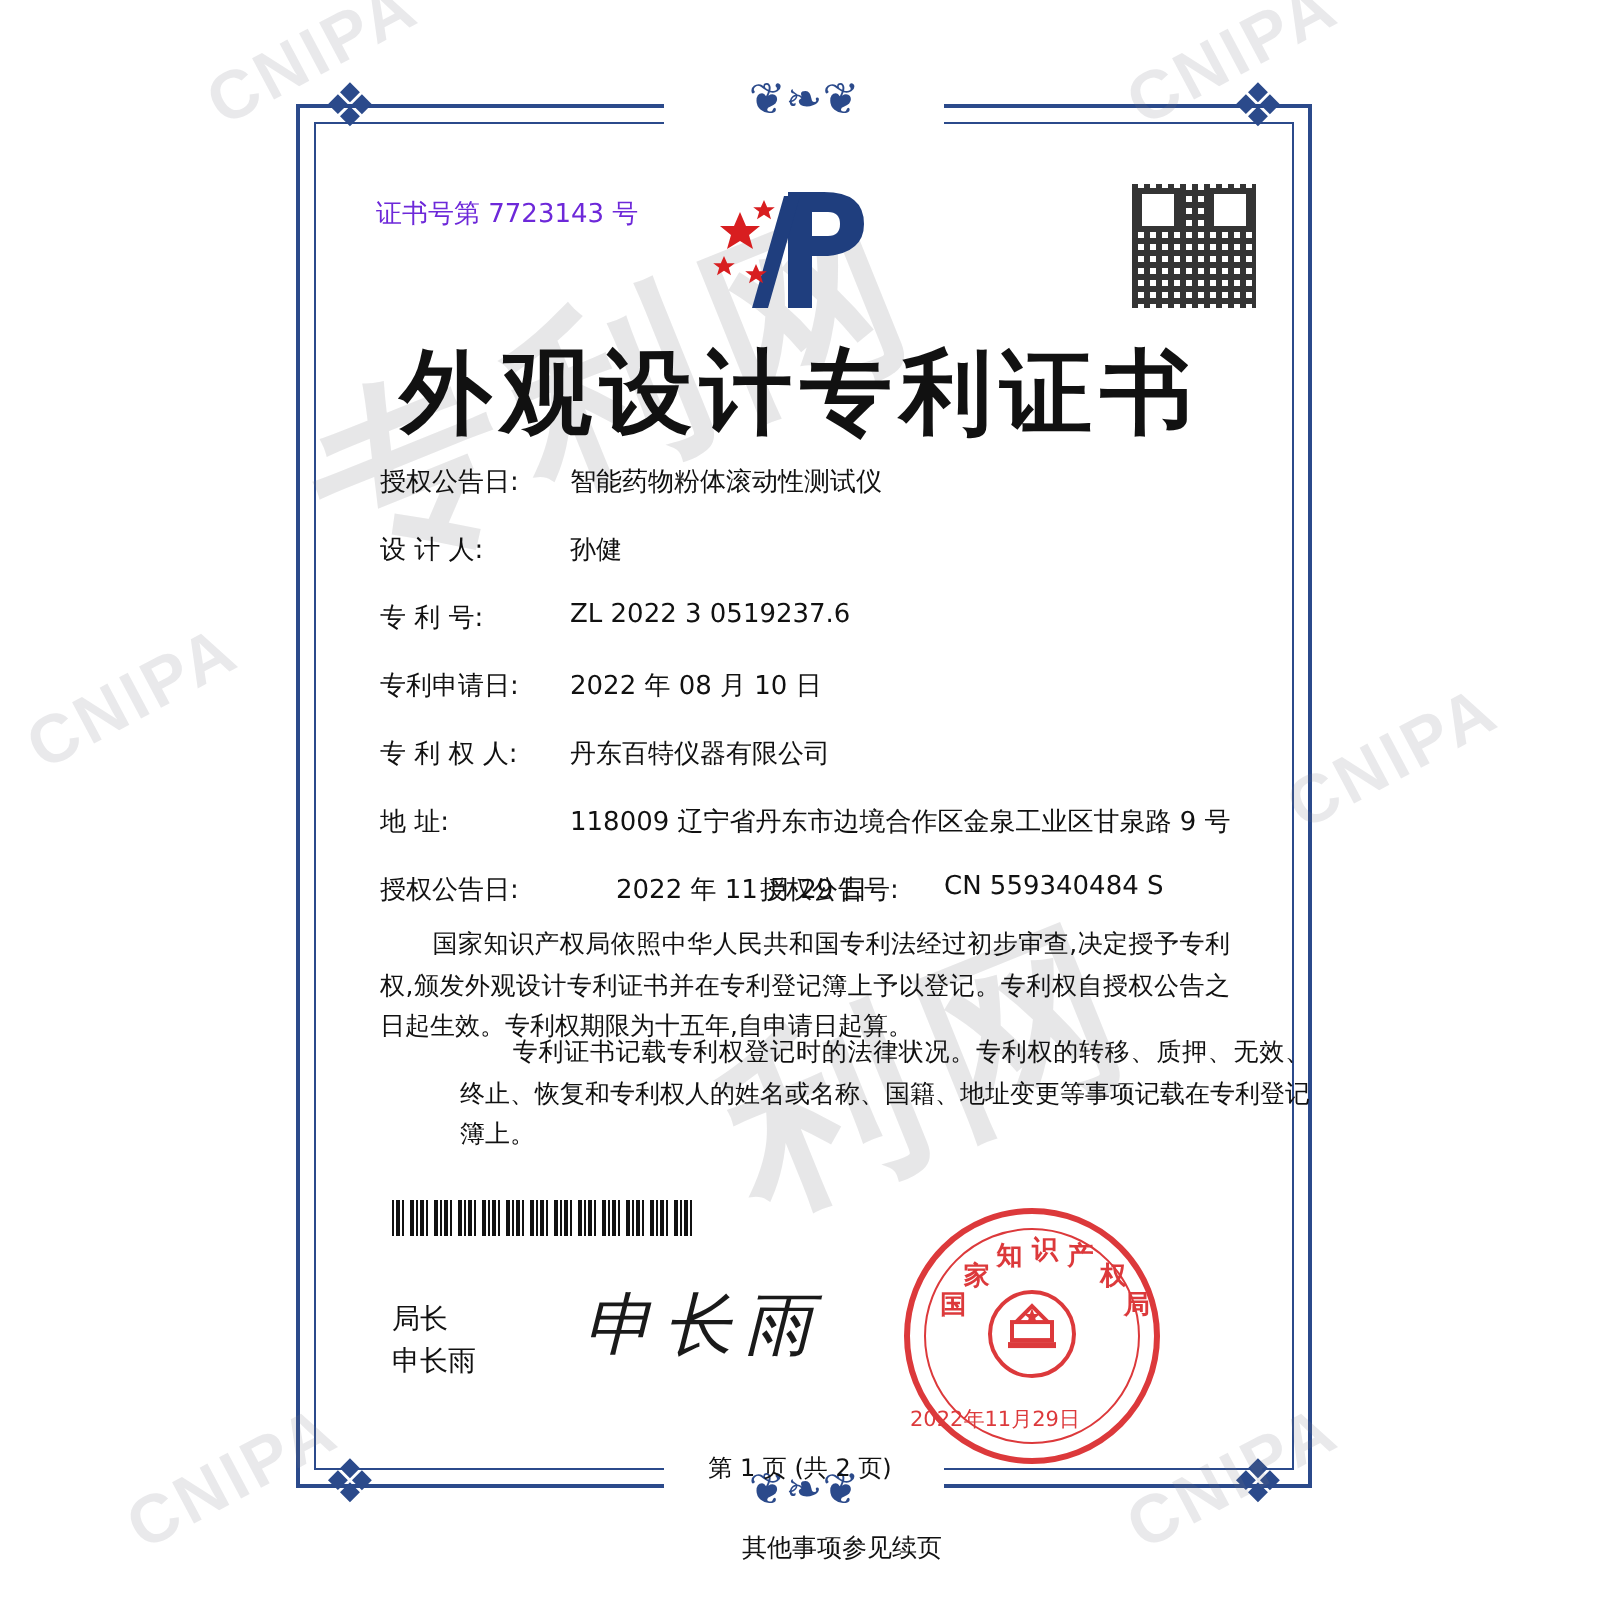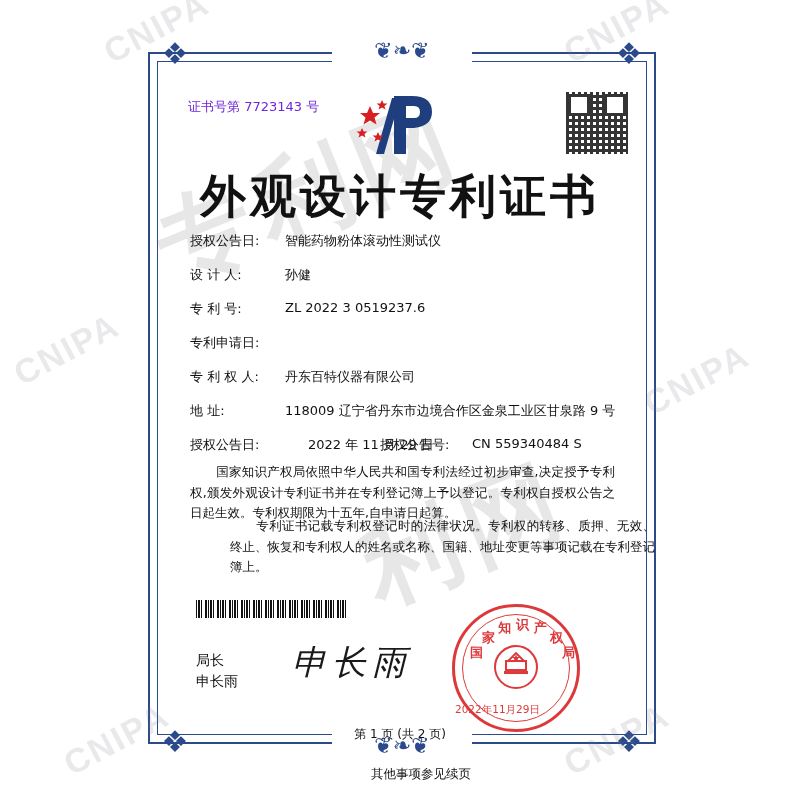--- a/index.html
+++ b/index.html
@@ -374,20 +374,21 @@
     <div class="field-row">
       <div class="field-label">设 计 人:</div>
       <div class="field-value">孙健</div>
     </div>
     <div class="field-row">
       <div class="field-label">专 利 号:</div>
       <div class="field-value">ZL 2022 3 0519237.6</div>
     </div>
     <div class="field-row">
       <div class="field-label">专利申请日:</div>
+      <div class="field-value">2022 年 08 月 10 日</div>
     </div>
     <div class="field-row">
       <div class="field-label">专 利 权 人:</div>
       <div class="field-value">丹东百特仪器有限公司</div>
     </div>
     <div class="field-row">
       <div class="field-label">地 址:</div>
       <div class="field-value">118009 辽宁省丹东市边境合作区金泉工业区甘泉路 9 号</div>
     </div>
     <div class="field-row double">

